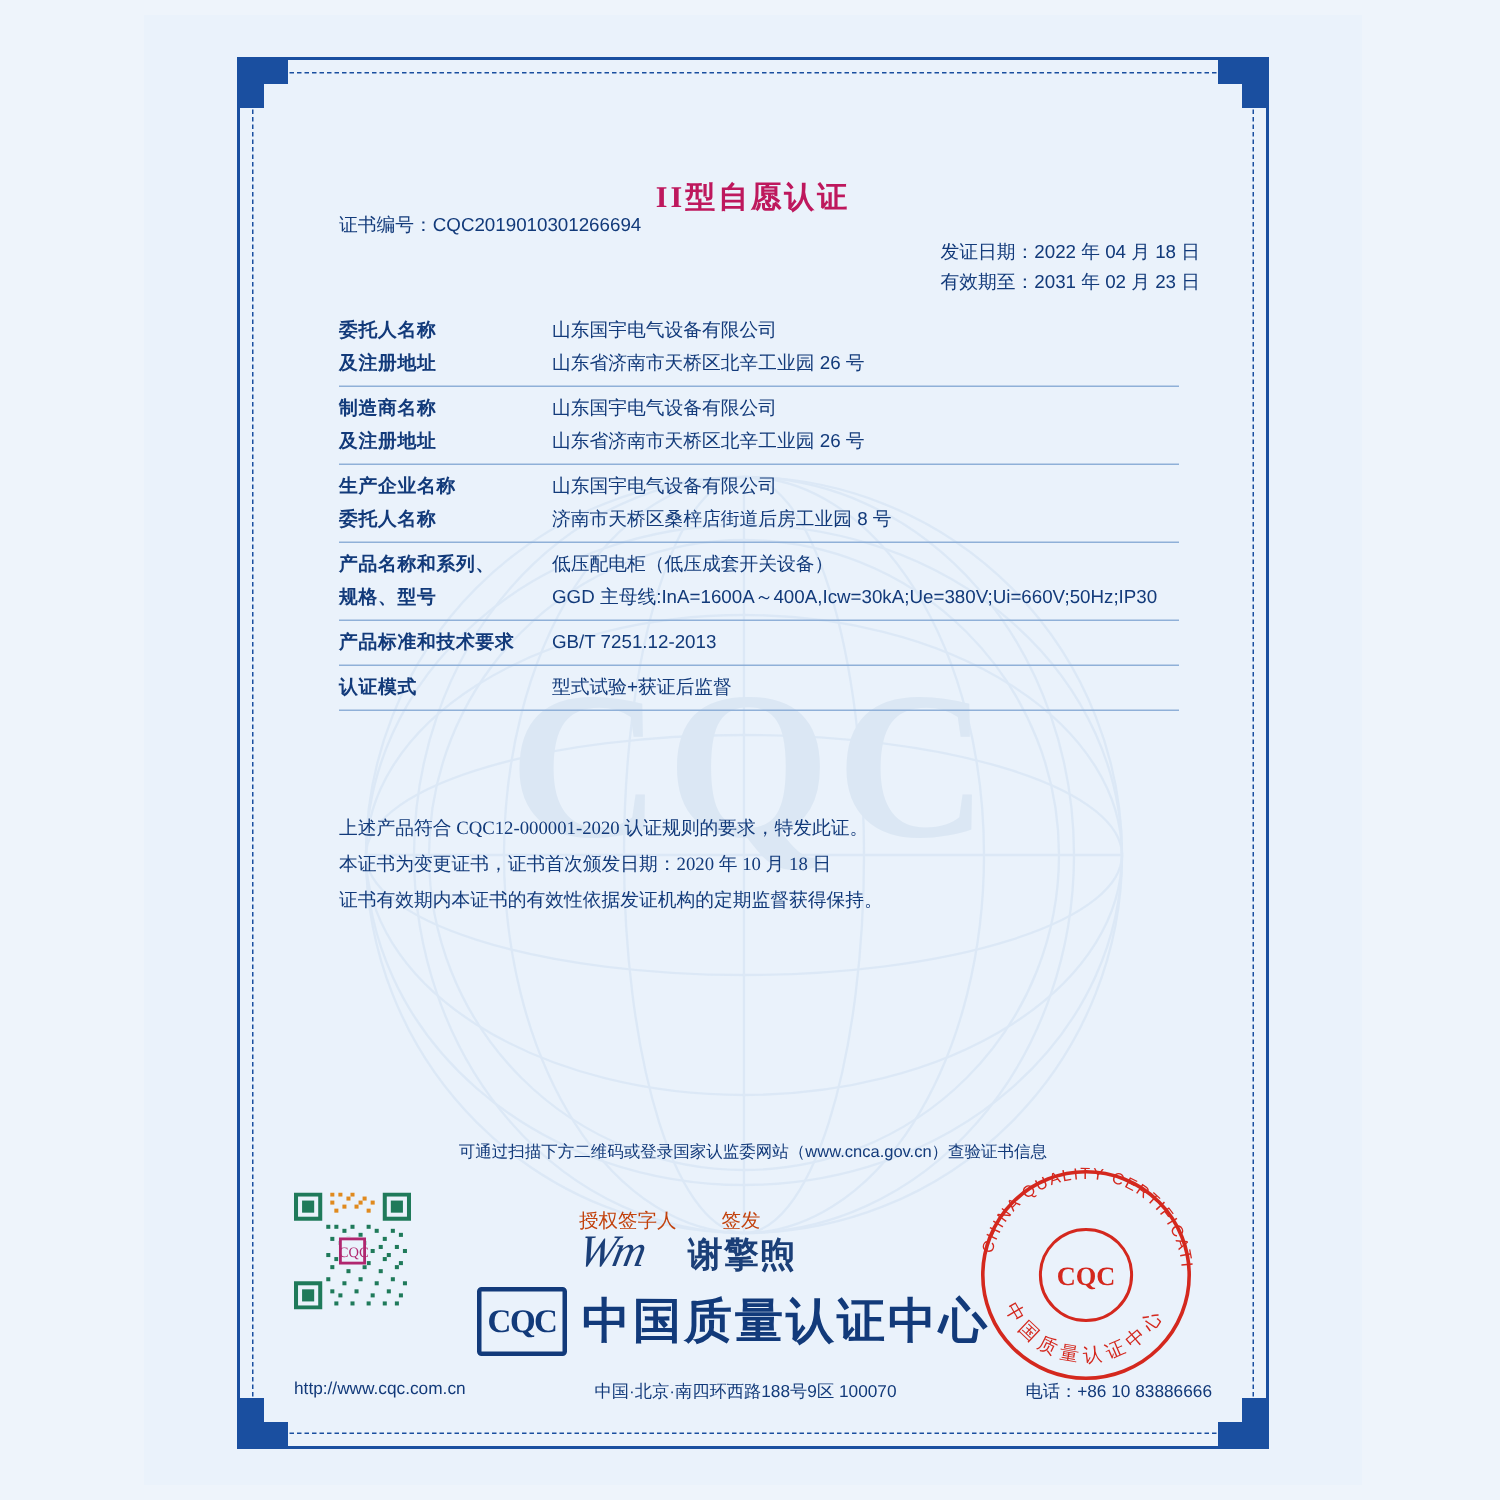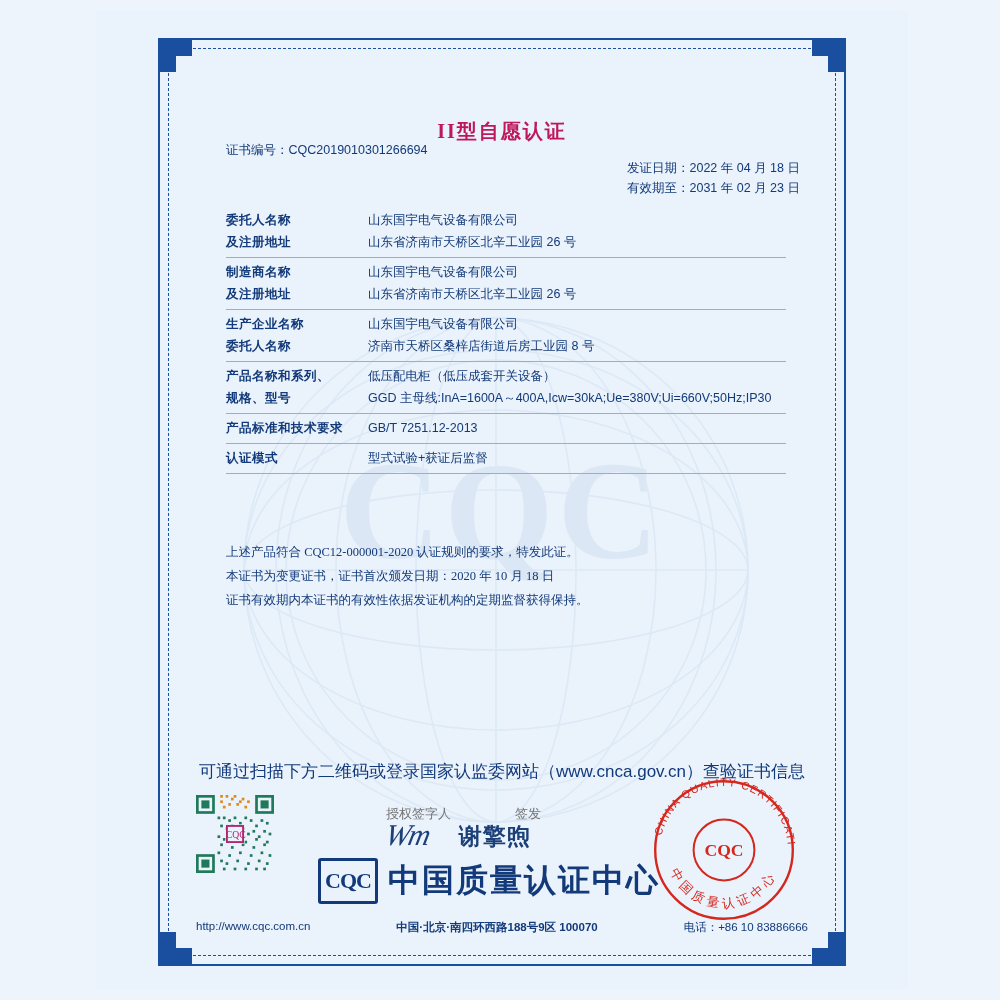--- a/index.html
+++ b/index.html
@@ -174,33 +174,33 @@
     color: #123a7a;
     line-height: 24px;
     margin-top: 36px;
   }
 
   
   .verify {
     position: absolute;
     left: 0; top: 750px; width: 812px;
     text-align: center;
-    font-size: 17px;
+    font-size: 11px;
     color: #123a7a;
   }
 
   
   .sig-labels {
     position: absolute;
     left: 290px; top: 795px;
     width: 300px;
     display: flex;
-    gap: 64px;
+    gap: 30px;
     font-size: 13px;
-    color: #737373;
+    color: #c2410c;
   }
   .sig-script {
     position: absolute;
     left: 290px; top: 808px;
     width: 320px;
     display: flex;
     gap: 30px;
     align-items: flex-end;
     font-family: "Liberation Serif", serif;
     color: #1b3f78;
@@ -263,21 +263,21 @@
   
   .footer {
     position: absolute;
     left: 100px; top: 910px;
     width: 612px;
     display: flex;
     justify-content: space-between;
     font-size: 11.5px;
     color: #123a7a;
   }
-  .footer .mid { text-align: left; font-weight: bold; }
+  .footer .mid { text-align: left; }
 </style>
 </head>
 <body>
 
 <div class="page">
   <div class="paper">
 
     <svg class="globe" viewBox="0 0 520 520">
       <g fill="none" stroke="#cfe0f2" stroke-width="1.6">
         <circle cx="260" cy="260" r="252"></circle>

